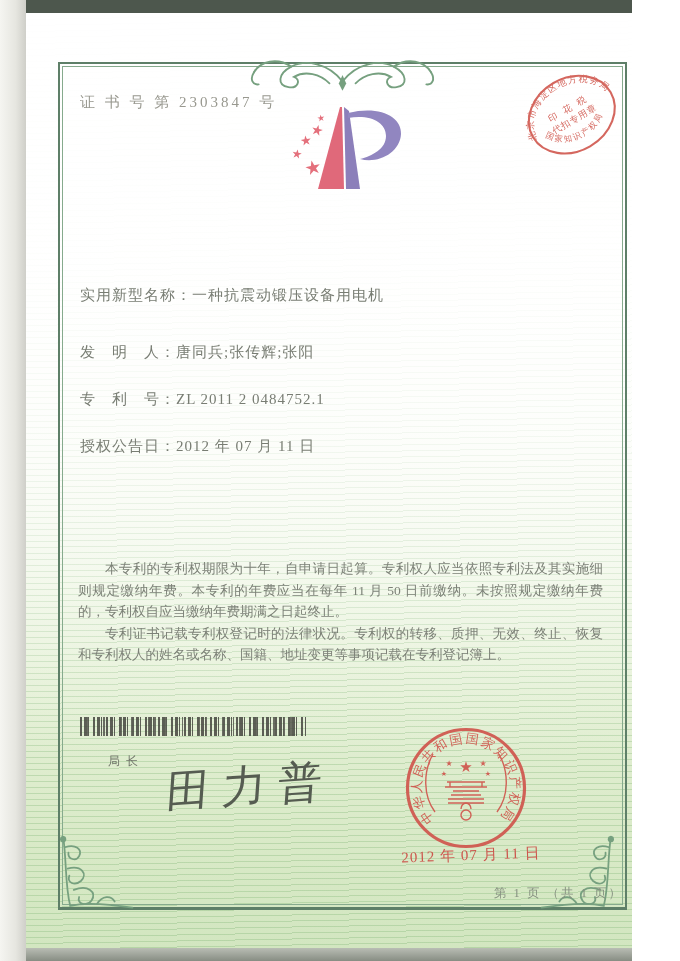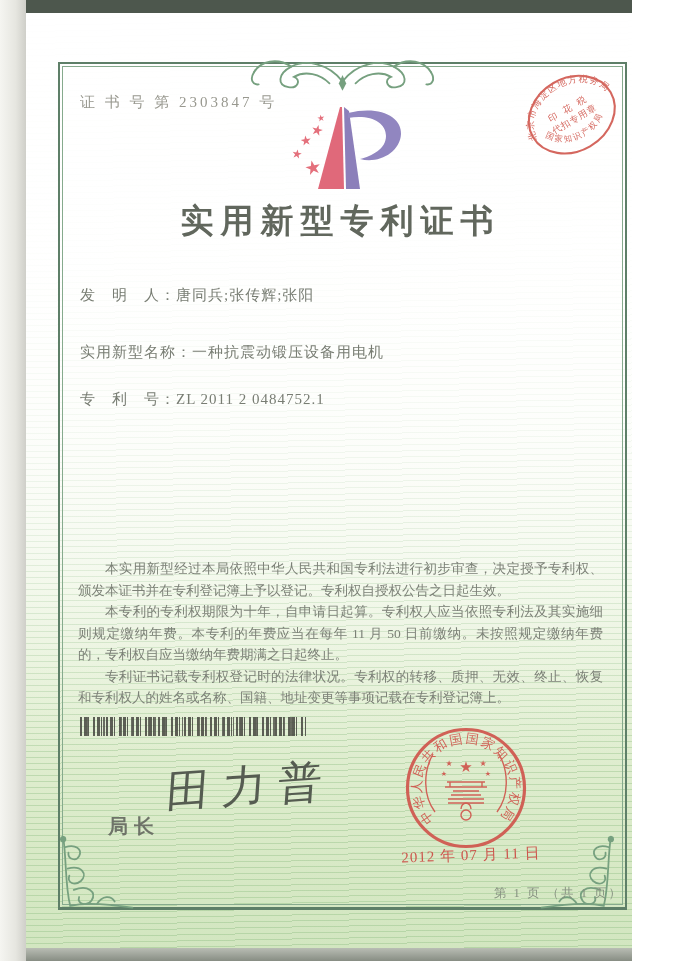--- a/index.html
+++ b/index.html
@@ -24,21 +24,21 @@
   .title{position:absolute;left:32px;top:186px;width:565px;text-align:center;font-size:33px;font-weight:600;letter-spacing:7px;color:#61675d;}
   .fields{position:absolute;left:54px;top:272px;width:520px;font-size:15px;color:#787d73;letter-spacing:1px;}
   .fieldrow{margin-bottom:26px;line-height:21px;}
   .fieldrow:first-child{margin-bottom:36px;}
   .paras{position:absolute;left:52px;top:545px;width:525px;font-size:13.5px;line-height:21.5px;color:#7c8177;text-align:justify;}
   .paras p{margin:0;text-indent:2em;}
   .barcode{position:absolute;left:54px;top:704px;width:226px;height:19px;opacity:.85;
     background:
       repeating-linear-gradient(90deg,#45453f 0 2px,transparent 2px 4px,#45453f 4px 7px,transparent 7px 8px,#45453f 8px 9px,transparent 9px 13px),
       repeating-linear-gradient(90deg,rgba(69,69,63,.9) 0 1px,transparent 1px 6px,rgba(69,69,63,.9) 6px 8px,transparent 8px 17px);}
-  .director{position:absolute;left:82px;top:800px;font-size:20px;letter-spacing:6px;color:#6e7368;font-weight:bold;}
+  .director{position:absolute;left:82px;top:740px;font-size:12px;letter-spacing:6px;color:#6e7368;}
   .signature{position:absolute;left:140px;top:744px;font-size:44px;color:#555c51;letter-spacing:12px;
     transform:rotate(-4deg) skewX(-8deg);white-space:nowrap;}
   .seal{position:absolute;left:376px;top:711px;width:128px;height:128px;opacity:.92;}
   .sealdate{position:absolute;left:365px;top:833px;width:160px;text-align:center;font-size:15px;color:#cd564d;letter-spacing:1px;transform:rotate(-2deg);}
   .taxstamp{position:absolute;left:492px;top:54px;width:108px;height:96px;transform:rotate(-30deg);opacity:.88;}
   .footer{position:absolute;left:32px;top:872px;width:565px;text-align:right;font-size:12.5px;color:#869180;letter-spacing:2px;}
 </style>
 </head>
 <body>
 
@@ -111,36 +111,37 @@
       <path d="M64,12 C96,4 118,16 117,33 C116,52 94,63 76,58 C88,55 102,48 102,35 C102,21 86,13 64,17 Z" fill="#9186c0"></path>
       <g fill="#e4707c" text-anchor="middle" font-family="'DejaVu Sans',sans-serif">
         <text x="29" y="73" font-size="19" transform="rotate(-12 29 67)">★</text>
         <text x="13" y="57" font-size="12" transform="rotate(10 13 53)">★</text>
         <text x="22" y="44" font-size="13" transform="rotate(-8 22 40)">★</text>
         <text x="33" y="34" font-size="14" transform="rotate(14 33 30)">★</text>
         <text x="37" y="20" font-size="9" transform="rotate(-10 37 17)">★</text>
       </g>
     </svg>
 
-    <div class="title">实用新型专利证书</div>
 
     <div class="fields">
+      <div class="fieldrow">
+        <span>实用新型名称：</span><span>一种抗震动锻压设备用电机</span>
+      </div>
       <div class="fieldrow">
         <span>发　明　人：</span><span>唐同兵;张传辉;张阳</span>
       </div>
       <div class="fieldrow">
-        <span>实用新型名称：</span><span>一种抗震动锻压设备用电机</span>
+        <span>专　利　号：</span><span>ZL 2011 2 0484752.1</span>
       </div>
       <div class="fieldrow">
-        <span>专　利　号：</span><span>ZL 2011 2 0484752.1</span>
+        <span>授权公告日：</span><span>2012 年 07 月 11 日</span>
       </div>
     </div>
 
     <div class="paras">
-      <p>本实用新型经过本局依照中华人民共和国专利法进行初步审查，决定授予专利权、颁发本证书并在专利登记簿上予以登记。专利权自授权公告之日起生效。</p>
       <p>本专利的专利权期限为十年，自申请日起算。专利权人应当依照专利法及其实施细则规定缴纳年费。本专利的年费应当在每年 11 月 50 日前缴纳。未按照规定缴纳年费的，专利权自应当缴纳年费期满之日起终止。</p>
       <p>专利证书记载专利权登记时的法律状况。专利权的转移、质押、无效、终止、恢复和专利权人的姓名或名称、国籍、地址变更等事项记载在专利登记簿上。</p>
     </div>
 
     <div class="barcode"></div>
 
     <div class="director">局长</div>
     <div class="signature">田力普</div>
 
     <svg class="seal" viewBox="0 0 128 128">

